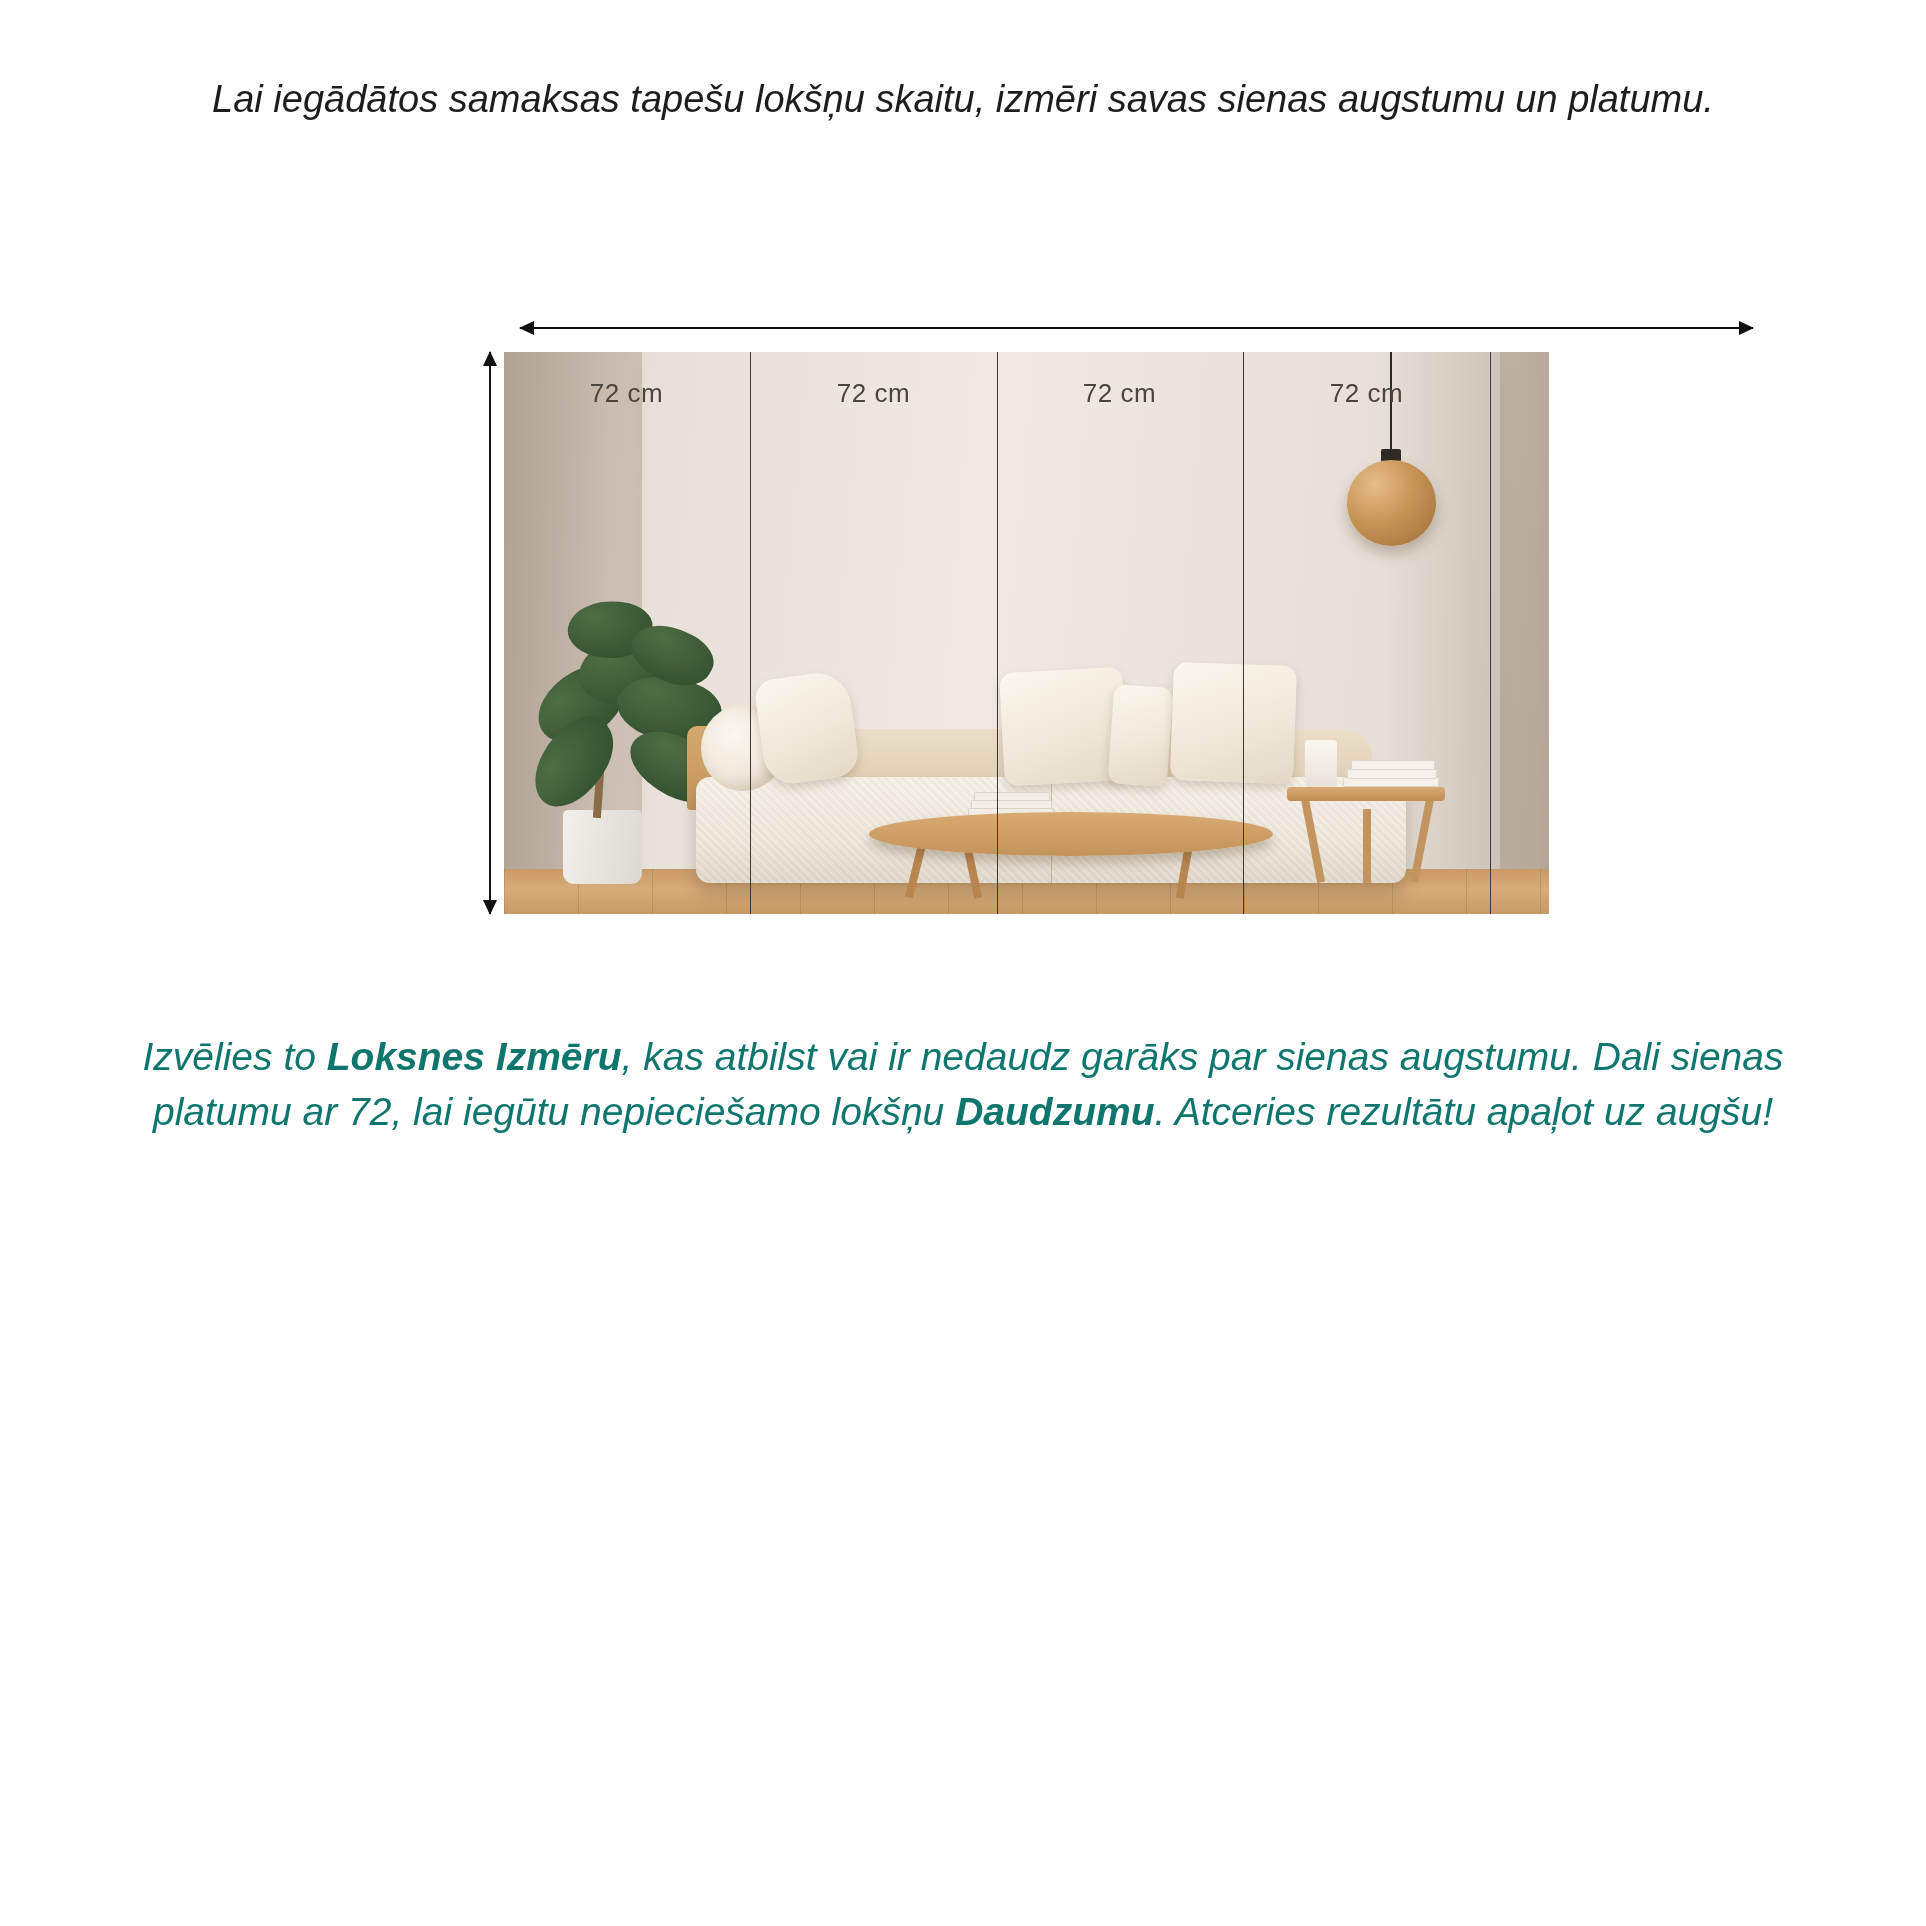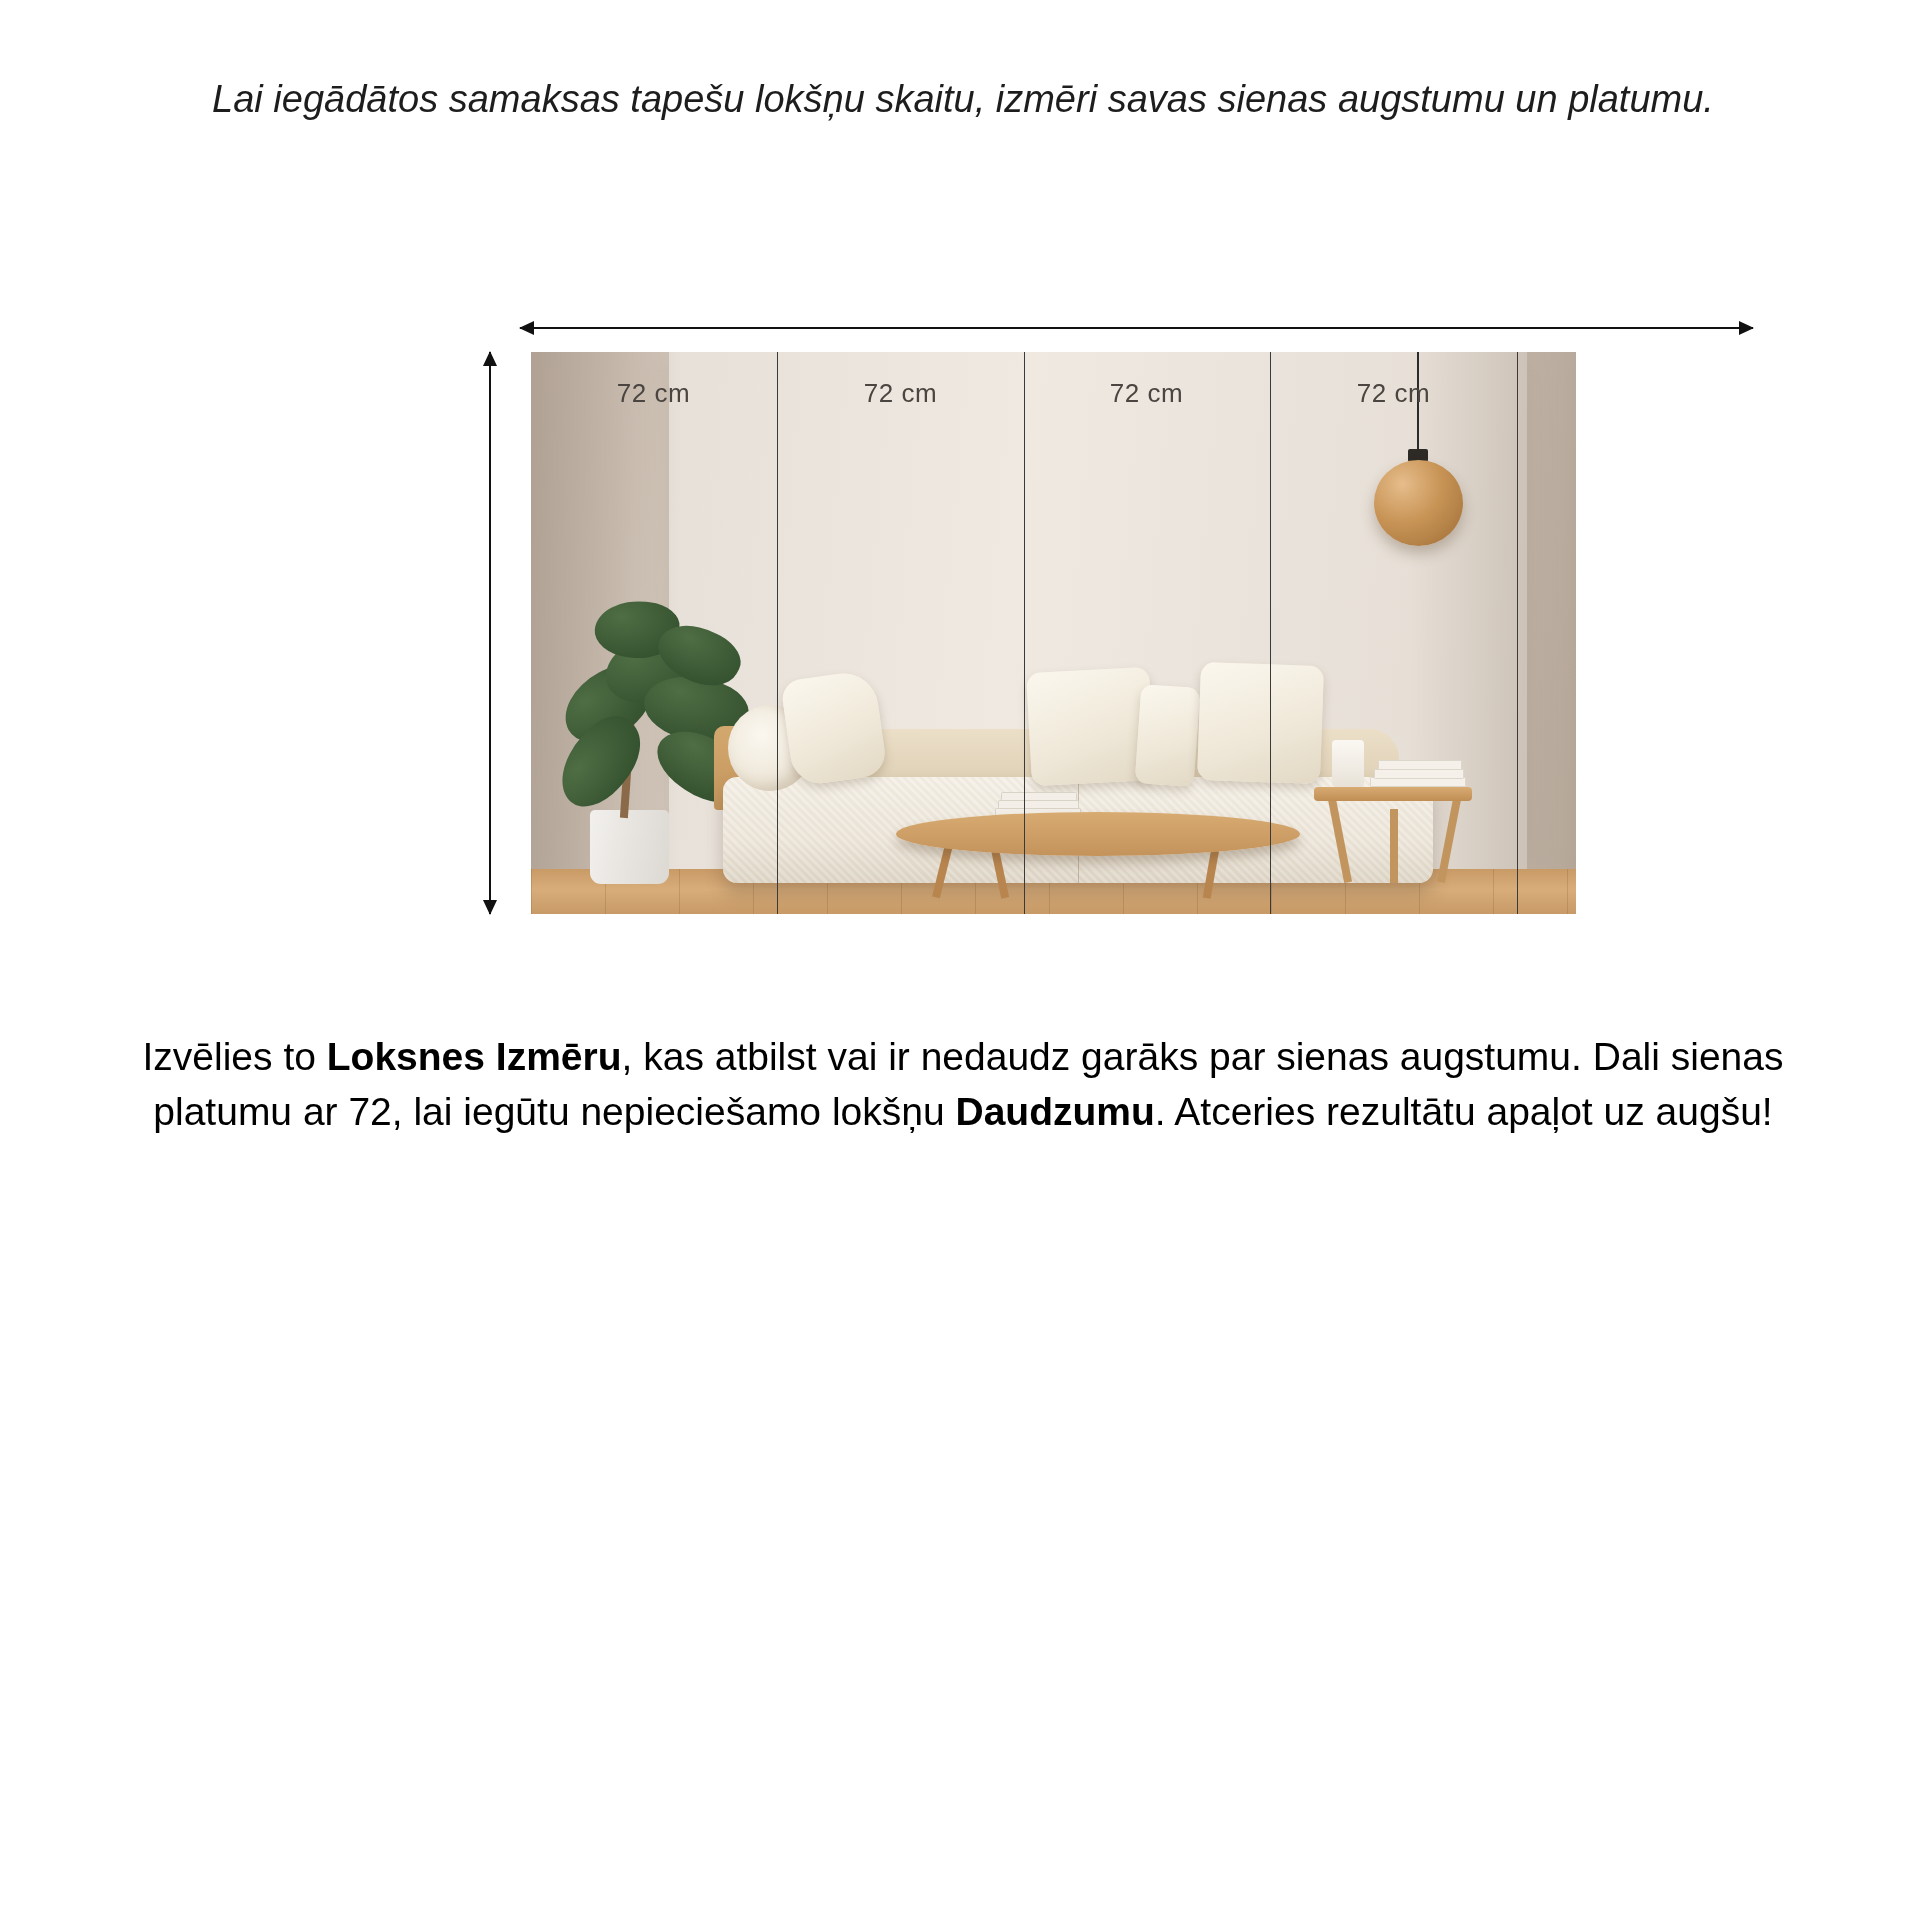--- a/index.html
+++ b/index.html
@@ -144,21 +144,21 @@
     font-style: italic;
     font-size: 31px;
     letter-spacing: 1.5px;
     color: #2b2b2b;
     white-space: nowrap;
   }
 
   
   .scene {
     position: absolute;
-    left: 391px;
+    left: 364px;
     top: 108px;
     width: 1045px;
     height: 562px;
     overflow: hidden;
     background: #cfc3b6;
   }
 
   .scene-inner { position: absolute; inset: 0; }
 
   
@@ -380,23 +380,24 @@
     letter-spacing: 0.5px;
     transform: translateX(-50%);
     white-space: nowrap;
   }
 
   
   .note-main {
     margin-top: 86px;
     width: 1691px;
     text-align: center;
+    font-style: italic;
     font-size: 39px;
     line-height: 1.4;
-    color: #000000;
+    color: #0f766e;
   }
   .note-main b { font-weight: 700; }
 
   .note-foot {
     margin-top: 94px;
     width: 1756px;
     text-align: center;
     font-size: 33px;
     line-height: 1.45;
     color: #1d1d1d;

